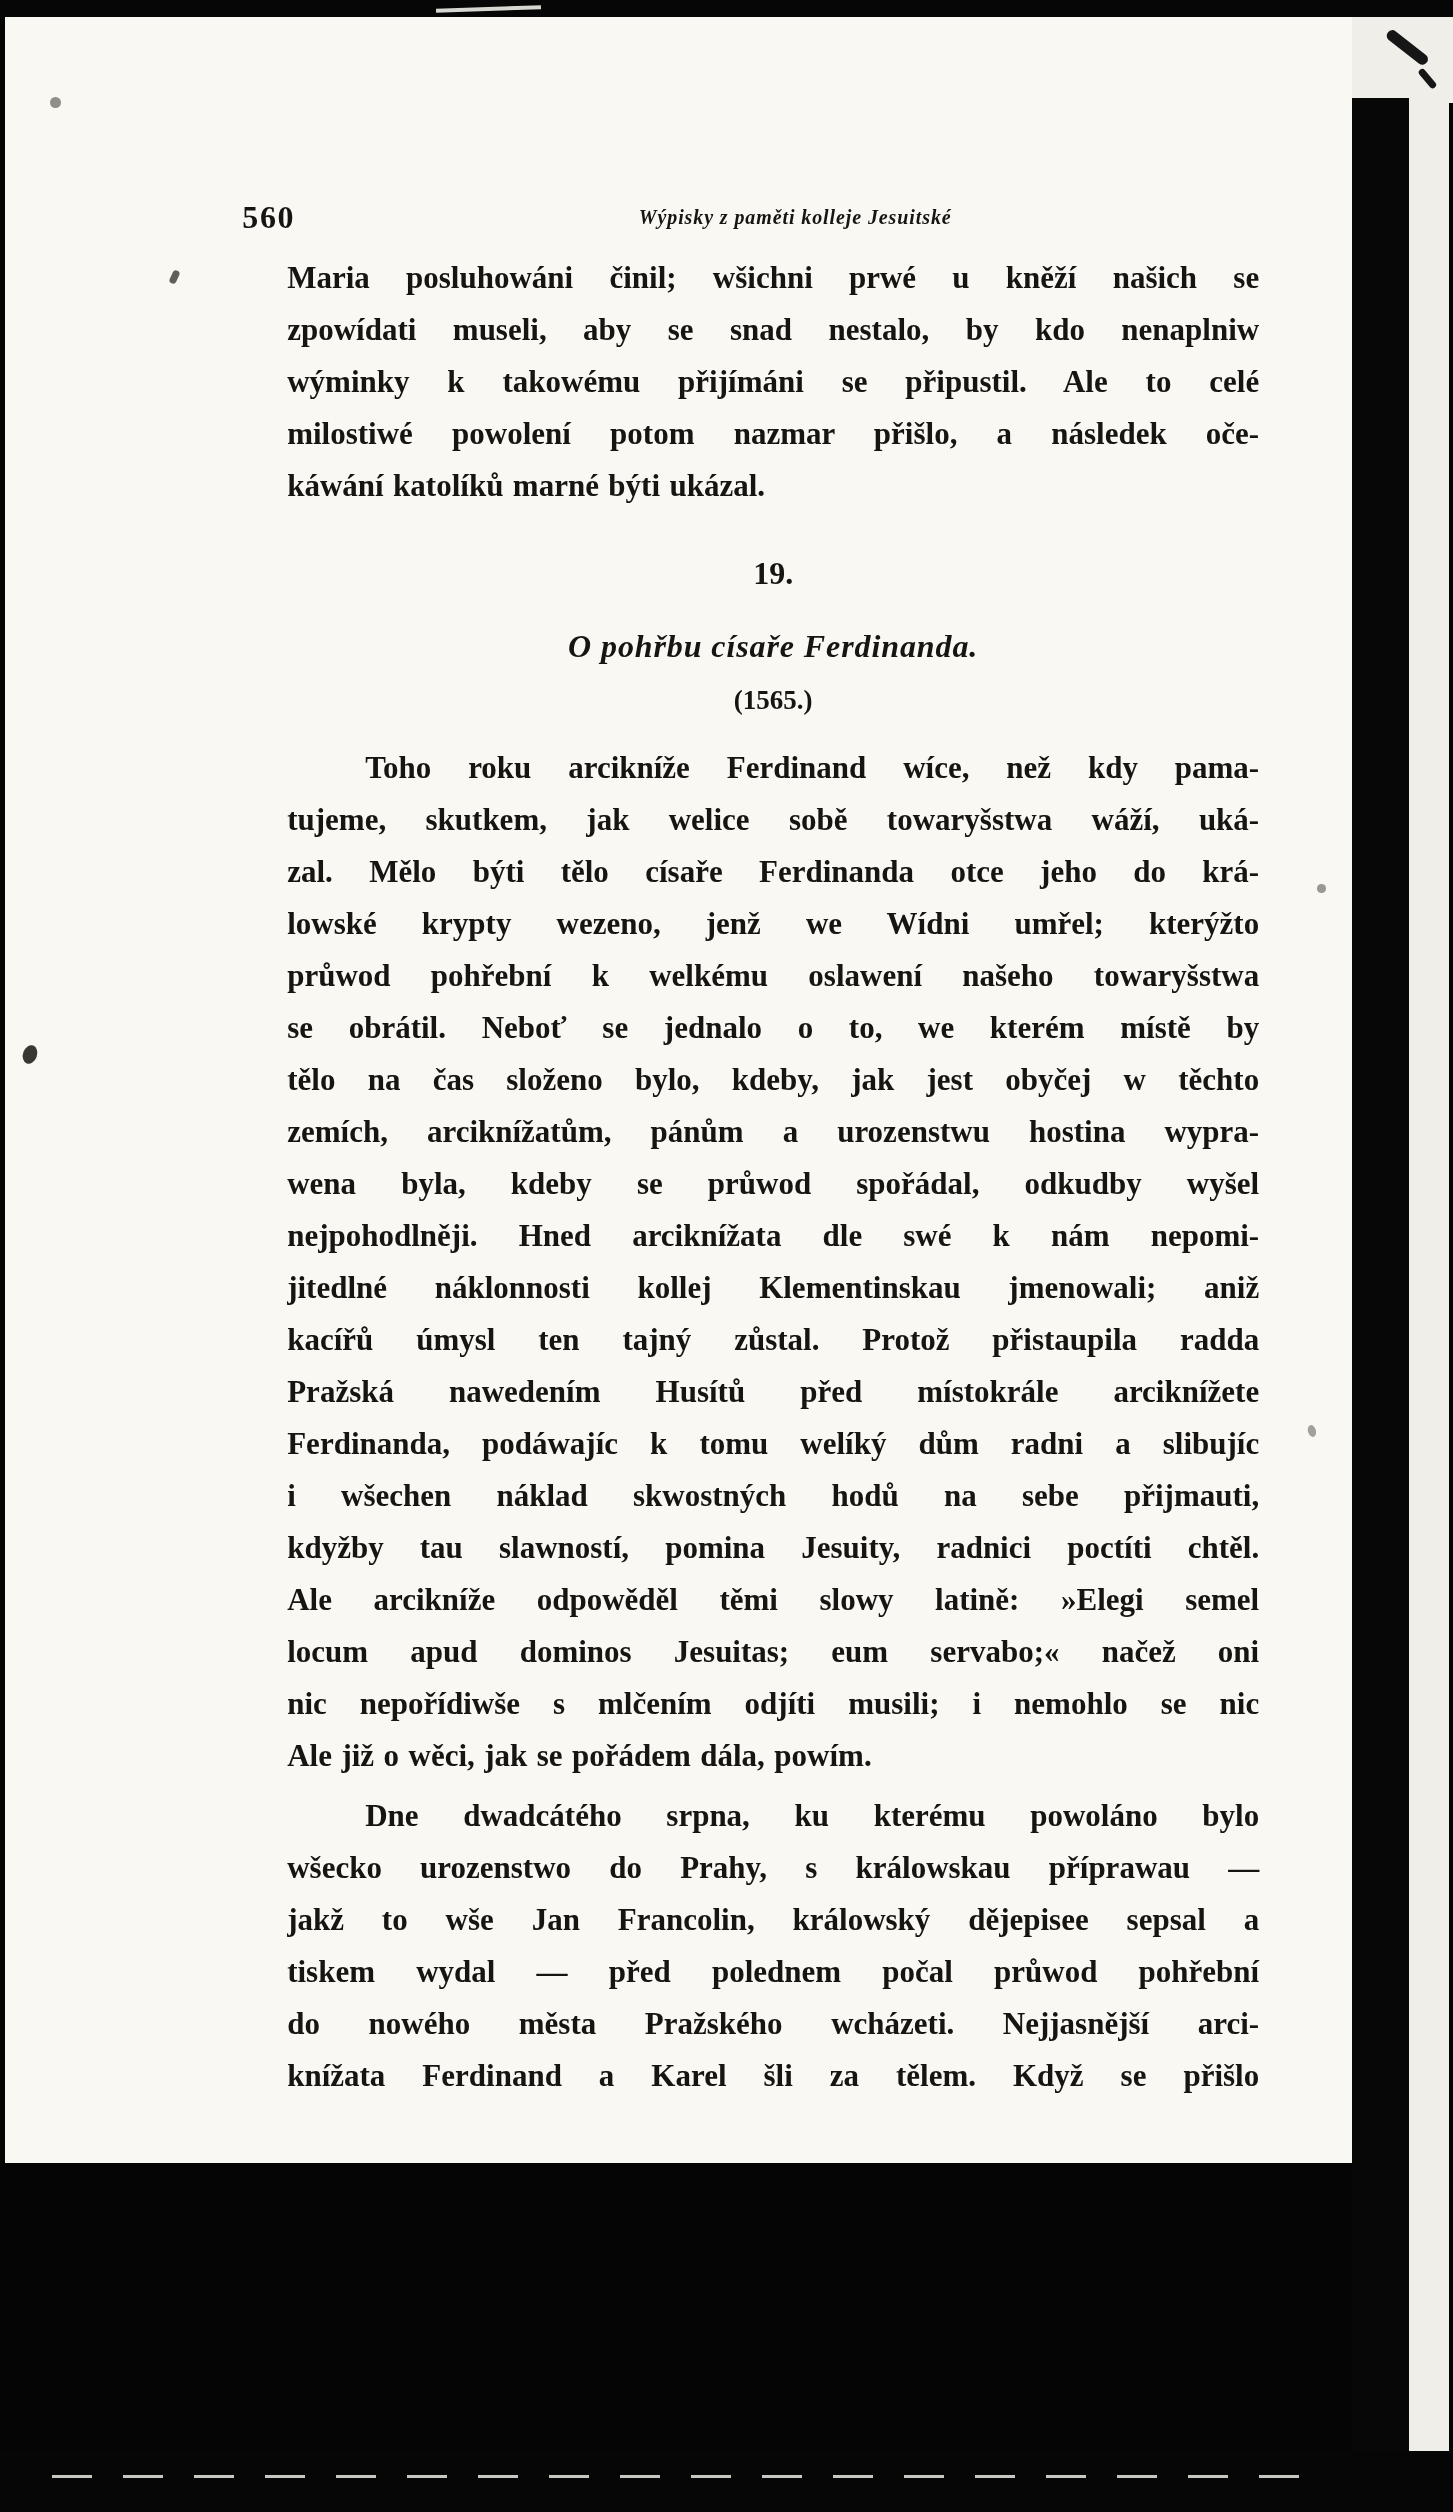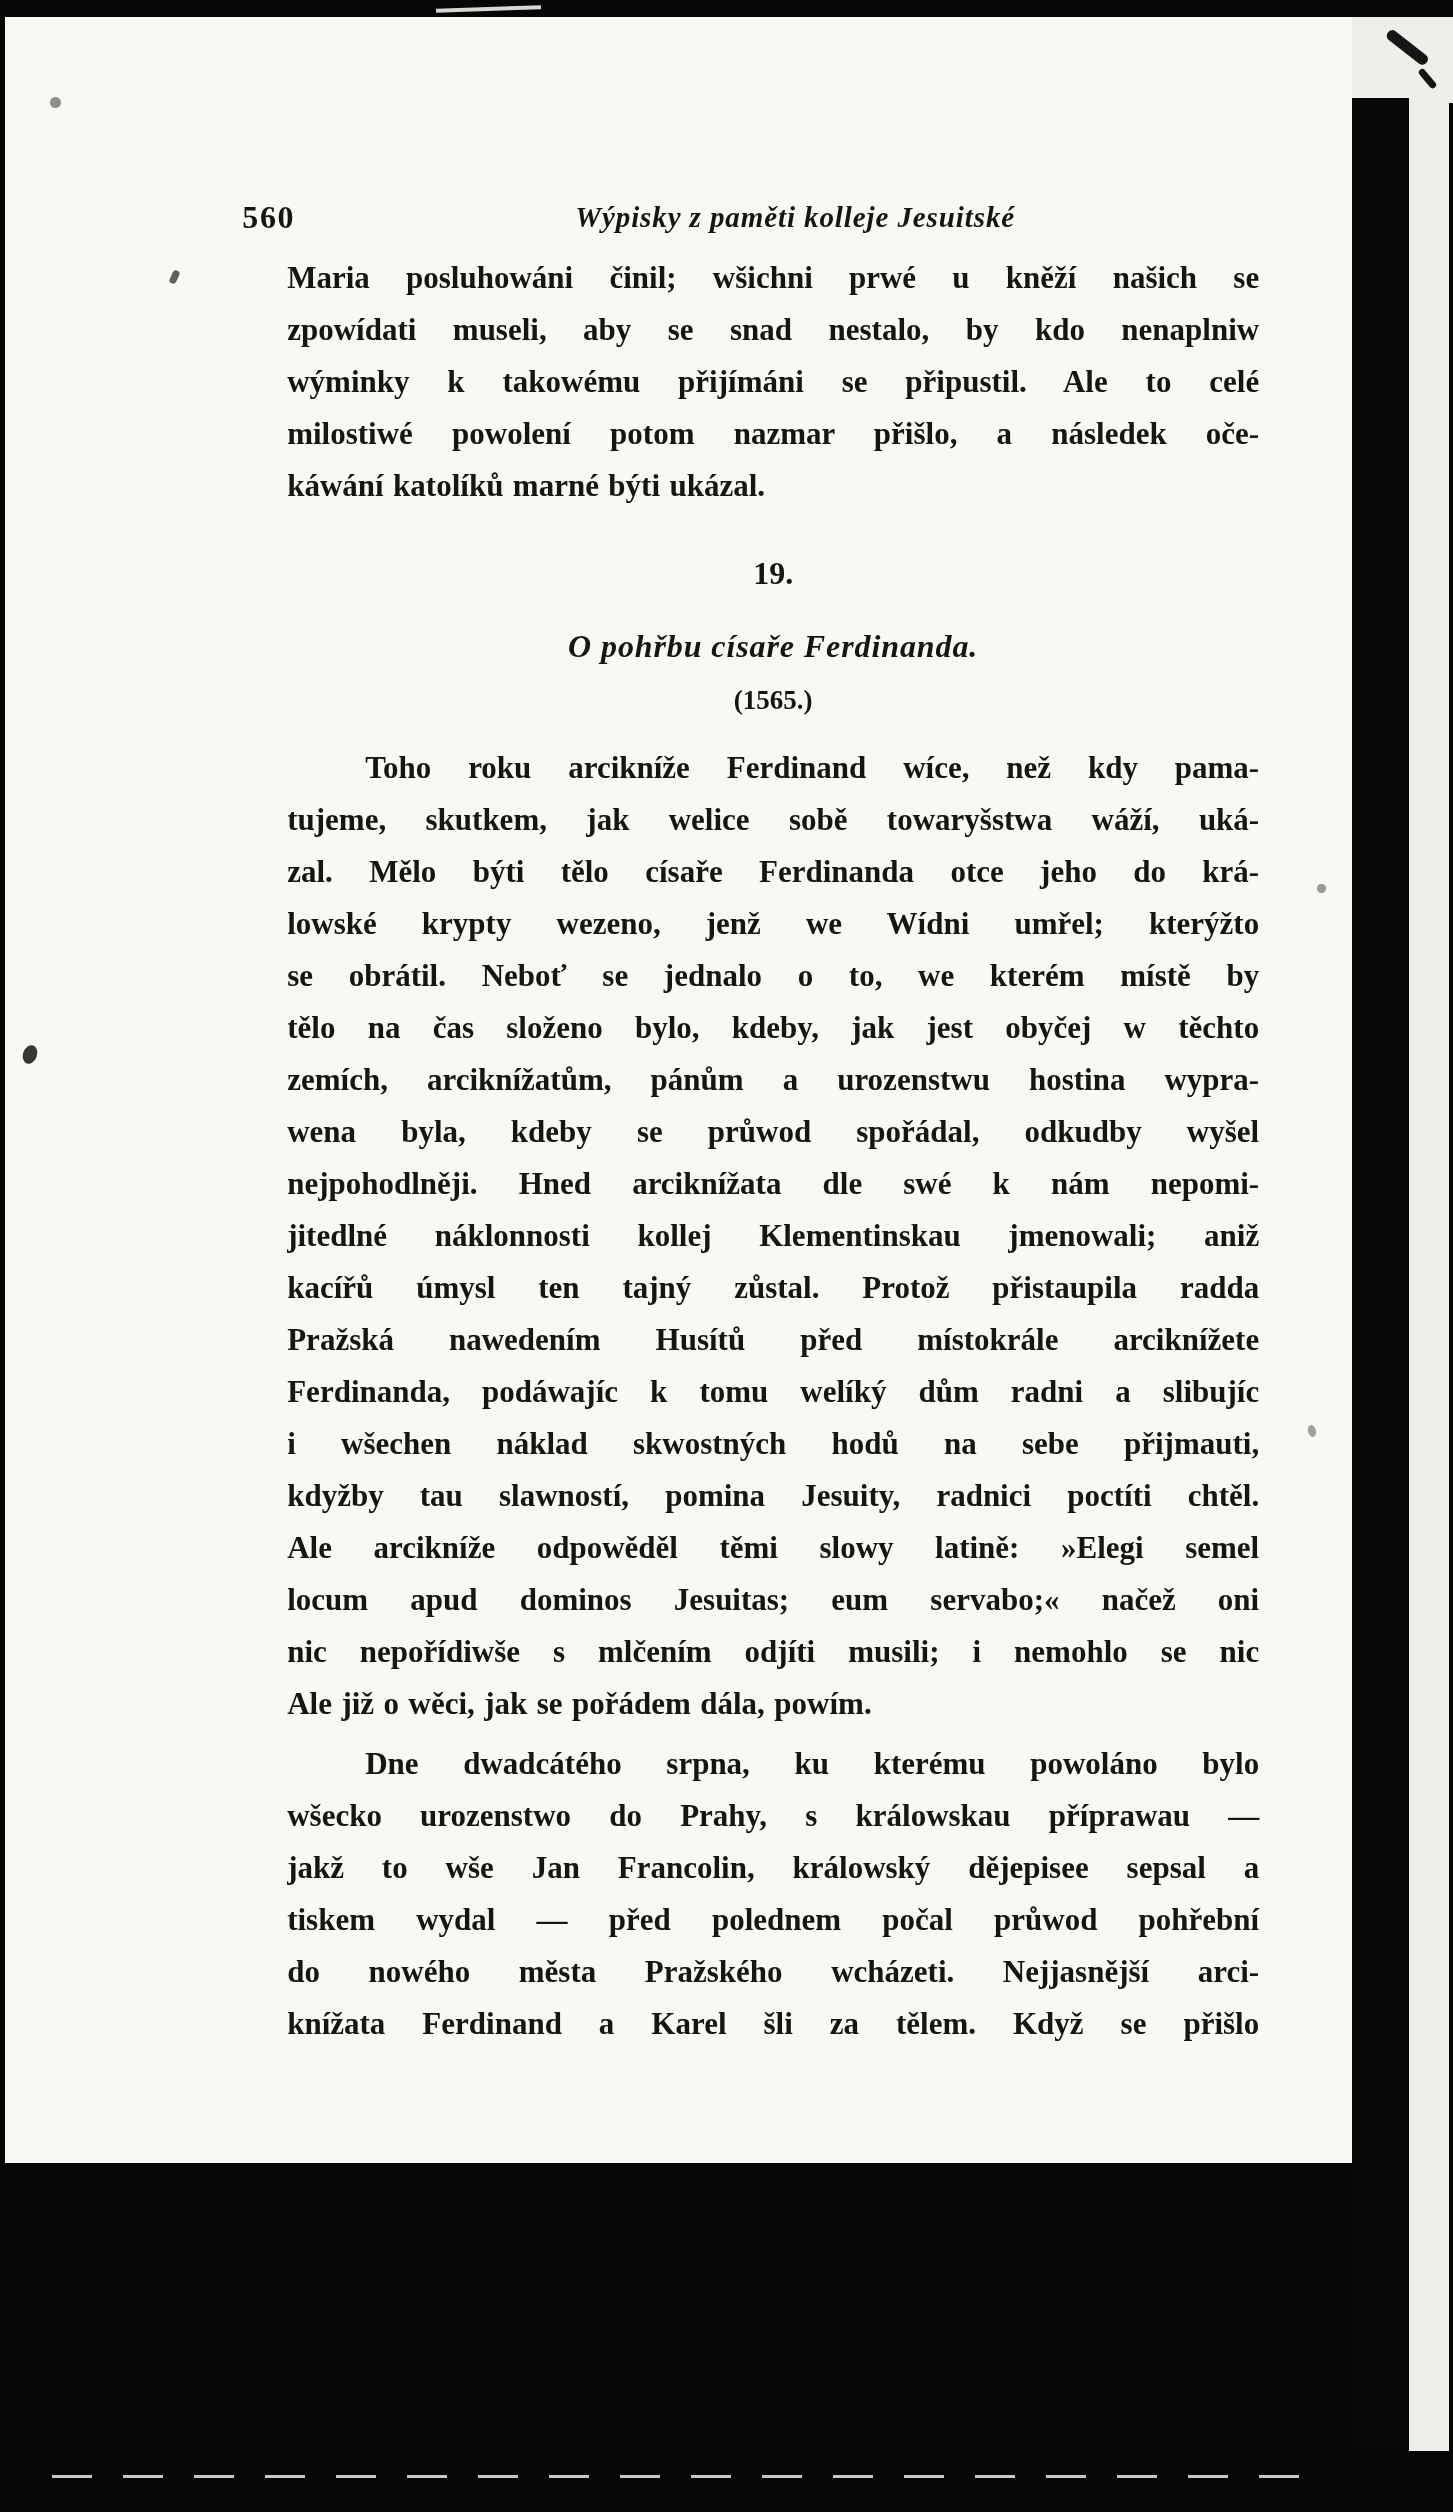--- a/index.html
+++ b/index.html
@@ -41,21 +41,21 @@
     position:absolute; left:282px; top:0; width:972px;
     color:#171512;
   }
   .running-header { position:relative; margin-top:179px; height:42px; line-height:42px; }
   .page-num {
     position:absolute; left:-45px; top:0;
     font-size:32px; font-weight:bold; letter-spacing:1.7px;
   }
   .header-title {
     display:block; text-align:center; padding-left:44px;
-    font-style:italic; font-weight:bold; font-size:29px;
+    font-style:italic; font-weight:bold; font-size:20px;
     letter-spacing:0.9px;
     margin-top:38px;
   }
   .para { font-size:31px; font-weight:bold; line-height:52px; }
   .line { text-align:justify; text-align-last:justify; word-spacing:1.7px; }
   .para .line:last-child { text-align-last:left; }
   .para.justify-all .line:last-child { text-align-last:justify; }
   .para.indent .line:first-child { text-indent:78px; }
   .para-intro { margin-top:14px; }
   .para-body1 { margin-top:21px; }
@@ -89,20 +89,21 @@
       <div class="section-number">19.</div>
       <div class="section-title">O pohřbu císaře Ferdinanda.</div>
       <div class="section-year">(1565.)</div>
     </div>
 
     <div class="para indent para-body1">
         <div class="line">Toho roku arcikníže Ferdinand wíce, než kdy pama-</div>
         <div class="line">tujeme, skutkem, jak welice sobě towaryšstwa wáží, uká-</div>
         <div class="line">zal. Mělo býti tělo císaře Ferdinanda otce jeho do krá-</div>
         <div class="line">lowské krypty wezeno, jenž we Wídni umřel; kterýžto</div>
+        <div class="line">průwod pohřební k welkému oslawení našeho towaryšstwa</div>
         <div class="line">se obrátil. Neboť se jednalo o to, we kterém místě by</div>
         <div class="line">tělo na čas složeno bylo, kdeby, jak jest obyčej w těchto</div>
         <div class="line">zemích, arciknížatům, pánům a urozenstwu hostina wypra-</div>
         <div class="line">wena byla, kdeby se průwod spořádal, odkudby wyšel</div>
         <div class="line">nejpohodlněji. Hned arciknížata dle swé k nám nepomi-</div>
         <div class="line">jitedlné náklonnosti kollej Klementinskau jmenowali; aniž</div>
         <div class="line">kacířů úmysl ten tajný zůstal. Protož přistaupila radda</div>
         <div class="line">Pražská nawedením Husítů před místokrále arciknížete</div>
         <div class="line">Ferdinanda, podáwajíc k tomu welíký dům radni a slibujíc</div>
         <div class="line">i wšechen náklad skwostných hodů na sebe přijmauti,</div>

